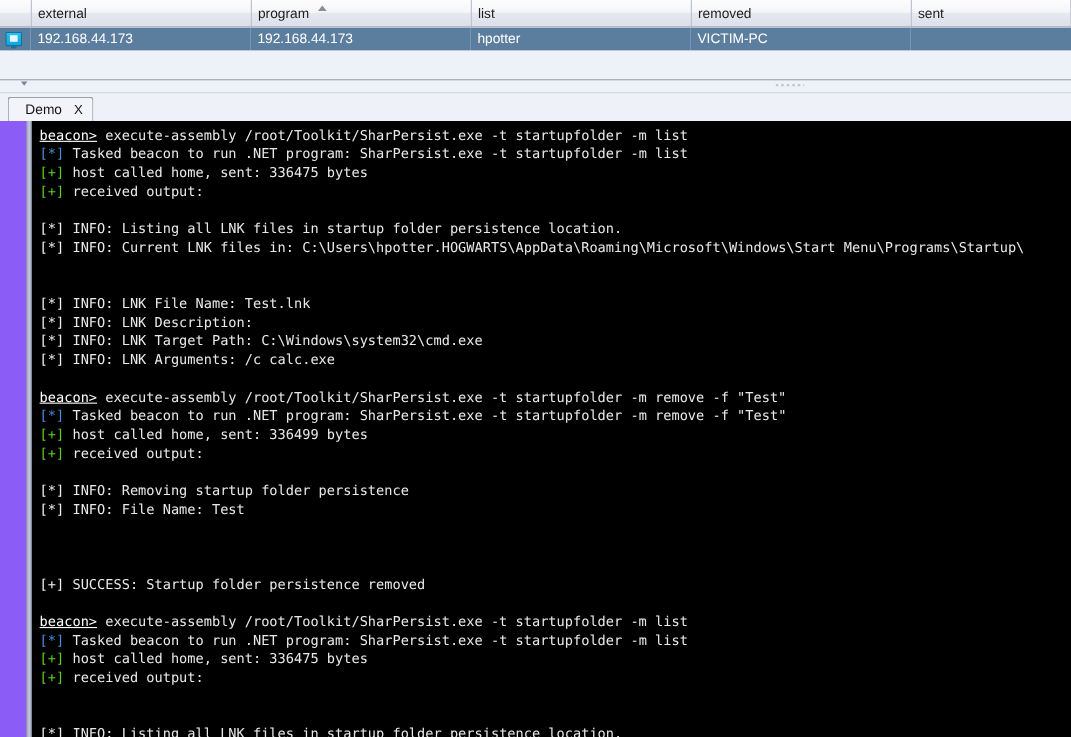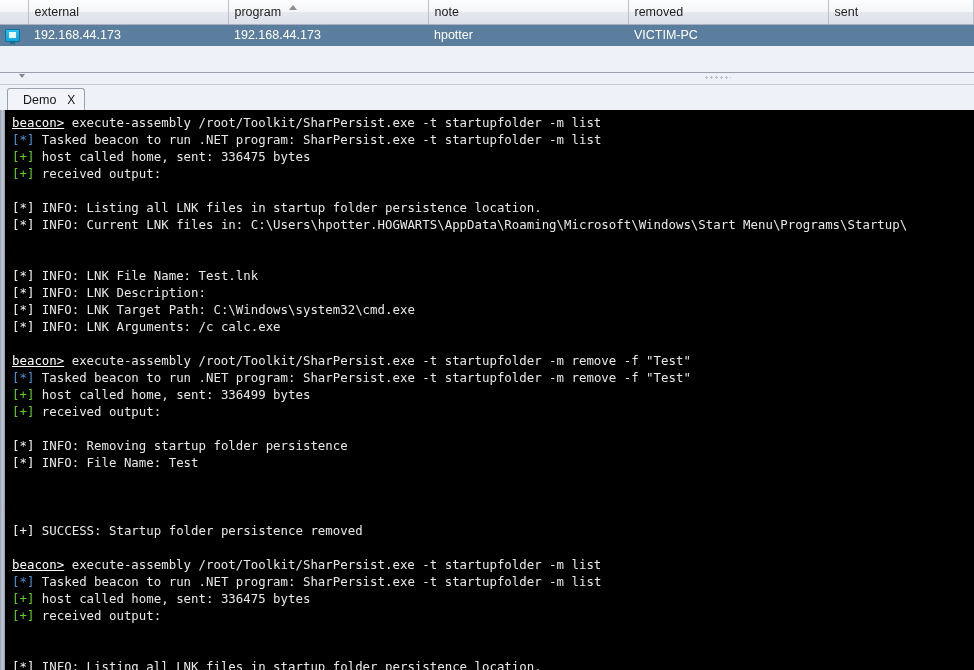--- a/index.html
+++ b/index.html
@@ -194,20 +194,21 @@
     line-height: 1;
   }
 
   
   .console-wrap {
     flex: 1 1 auto;
     position: relative;
     background: #8b5cf6;
     display: flex;
     overflow: hidden;
+    padding-left: 24px;
   }
   .console-rail {
     width: 5px;
     flex: none;
     background: linear-gradient(to right, #9aa3b4 0%, #c3c9d6 55%, #8d95a6 100%);
   }
   .console {
     flex: 1 1 auto;
     background: #000000;
     color: #e6e6e6;
@@ -247,21 +248,21 @@
             </div>
           </th>
           <th style="width:200px">
             <div class="th-inner">
               <span>program</span>
               <span class="sort-asc"></span>
             </div>
           </th>
           <th style="width:200px">
             <div class="th-inner">
-              <span>note</span>
+              <span>list</span>
             </div>
           </th>
           <th style="width:200px">
             <div class="th-inner">
               <span>removed</span>
             </div>
           </th>
           <th>
             <div class="th-inner">
               <span>sent</span>

